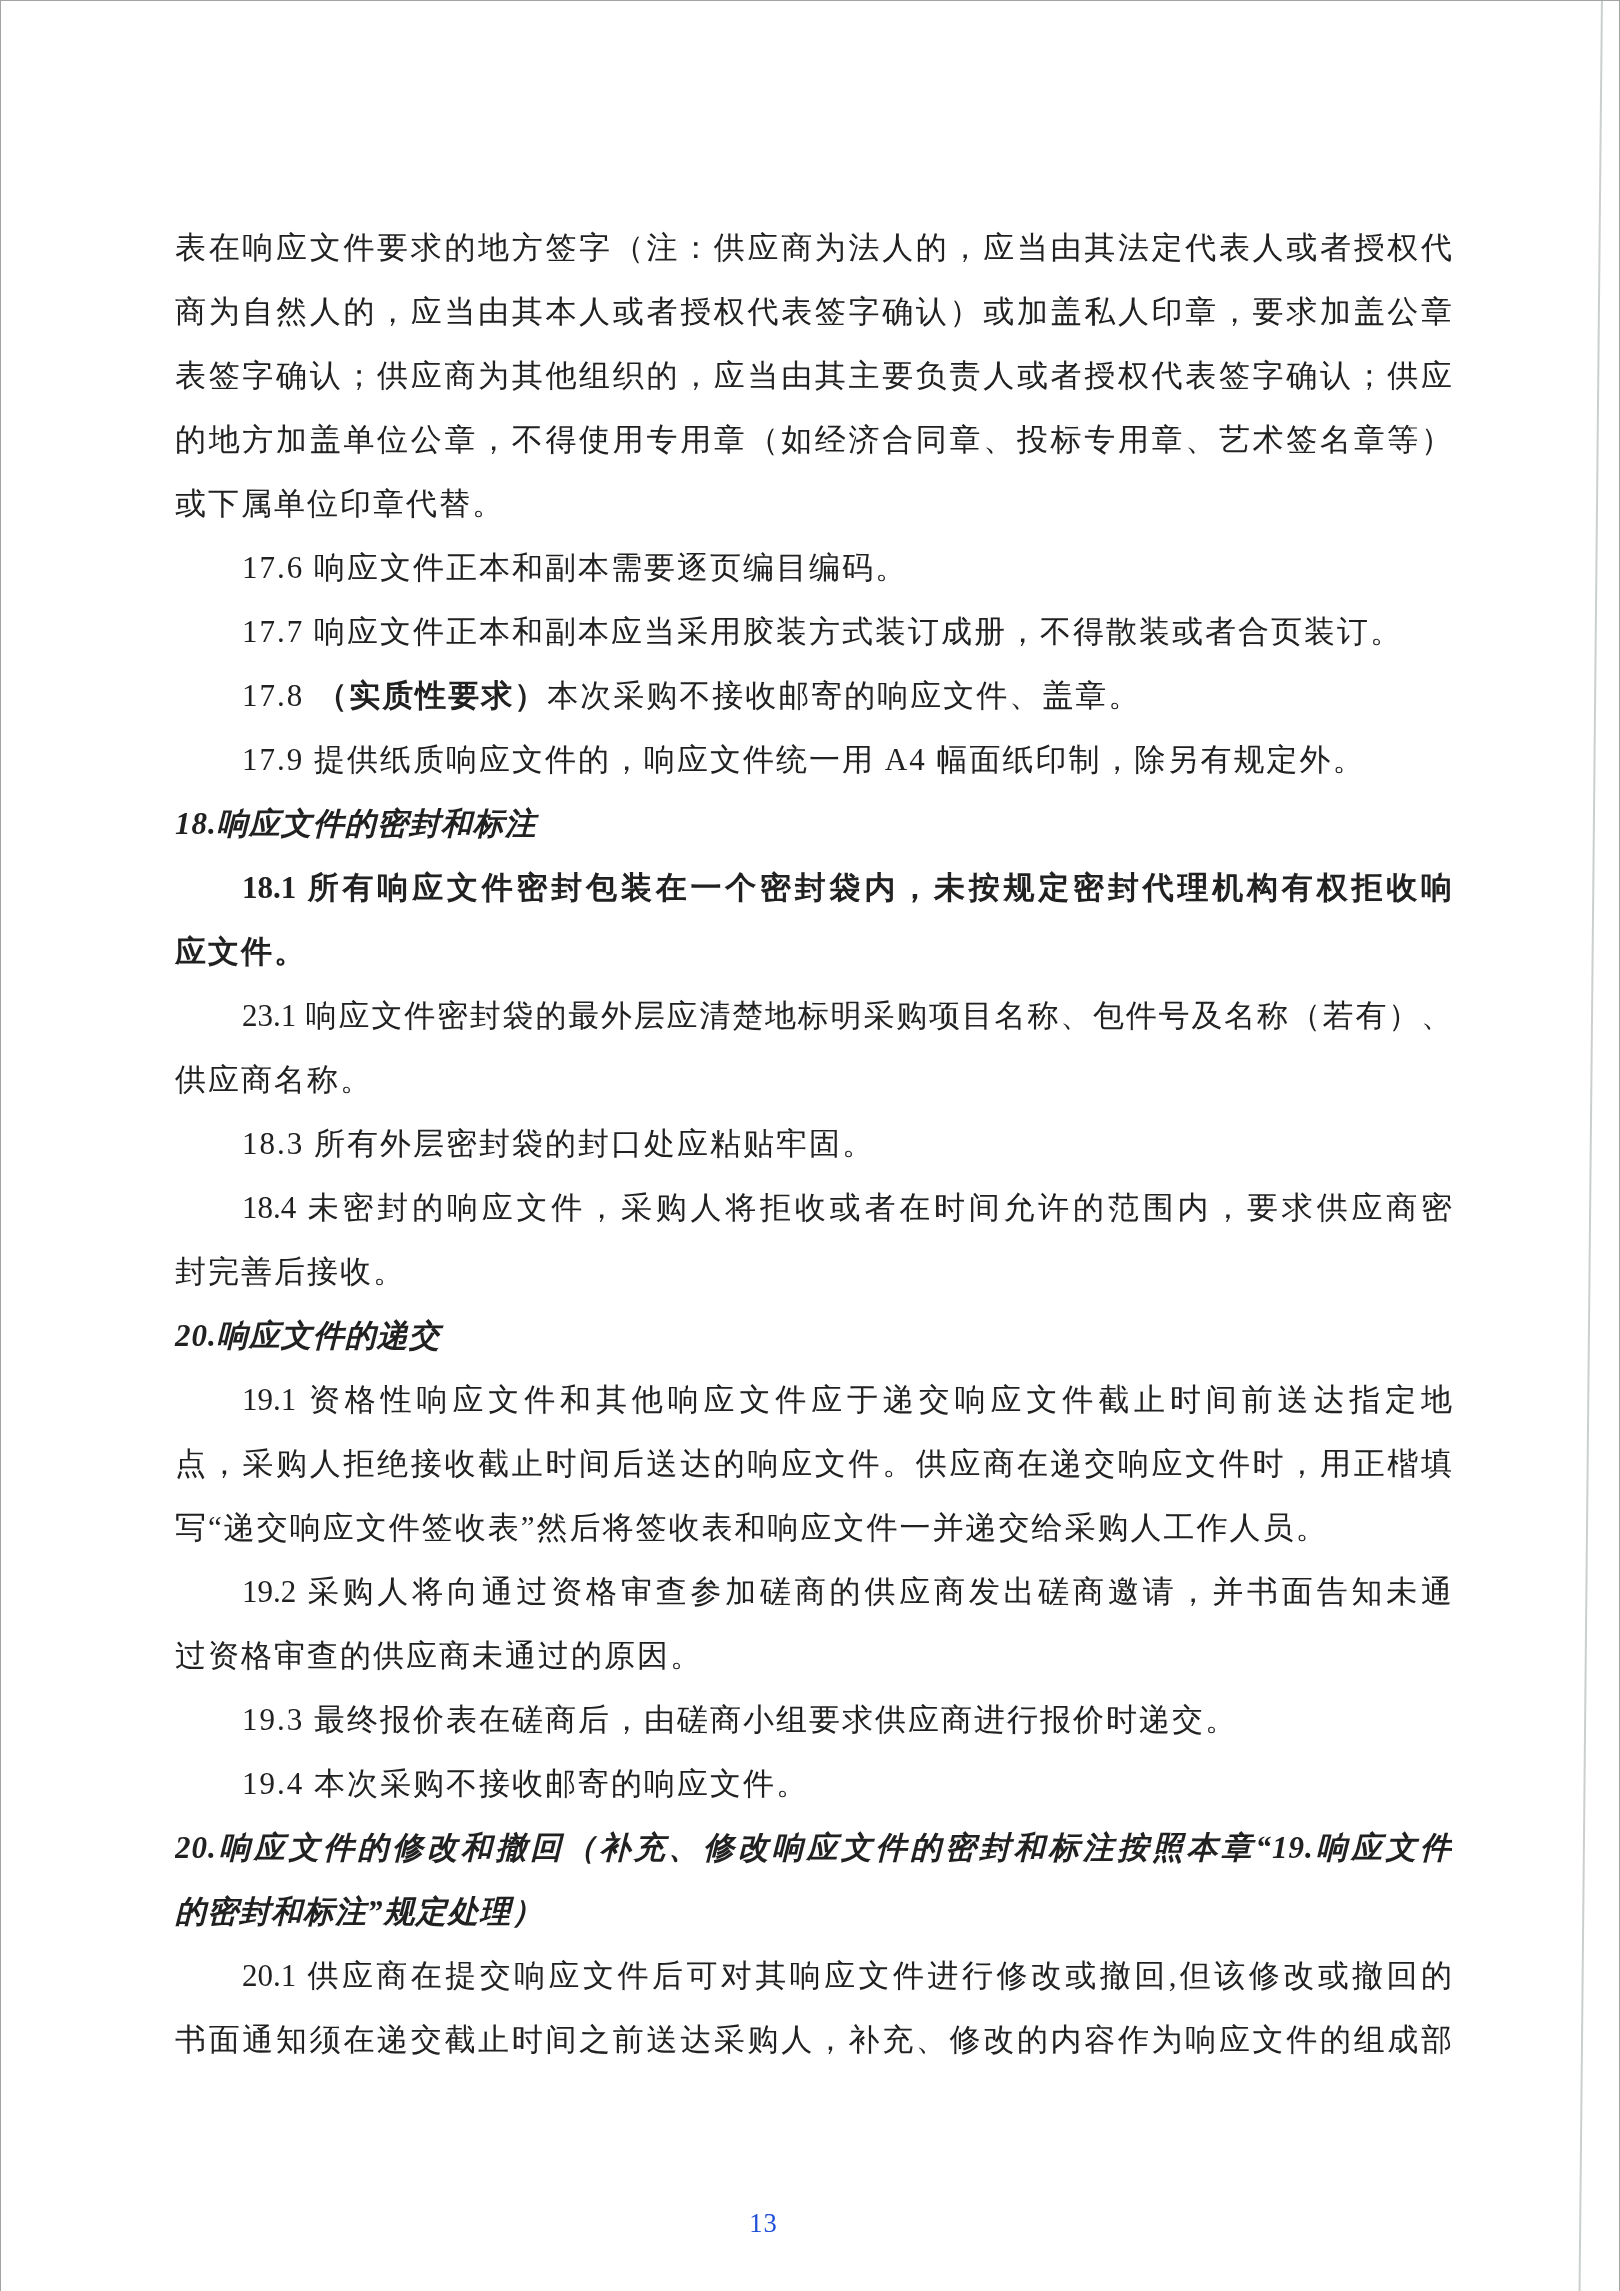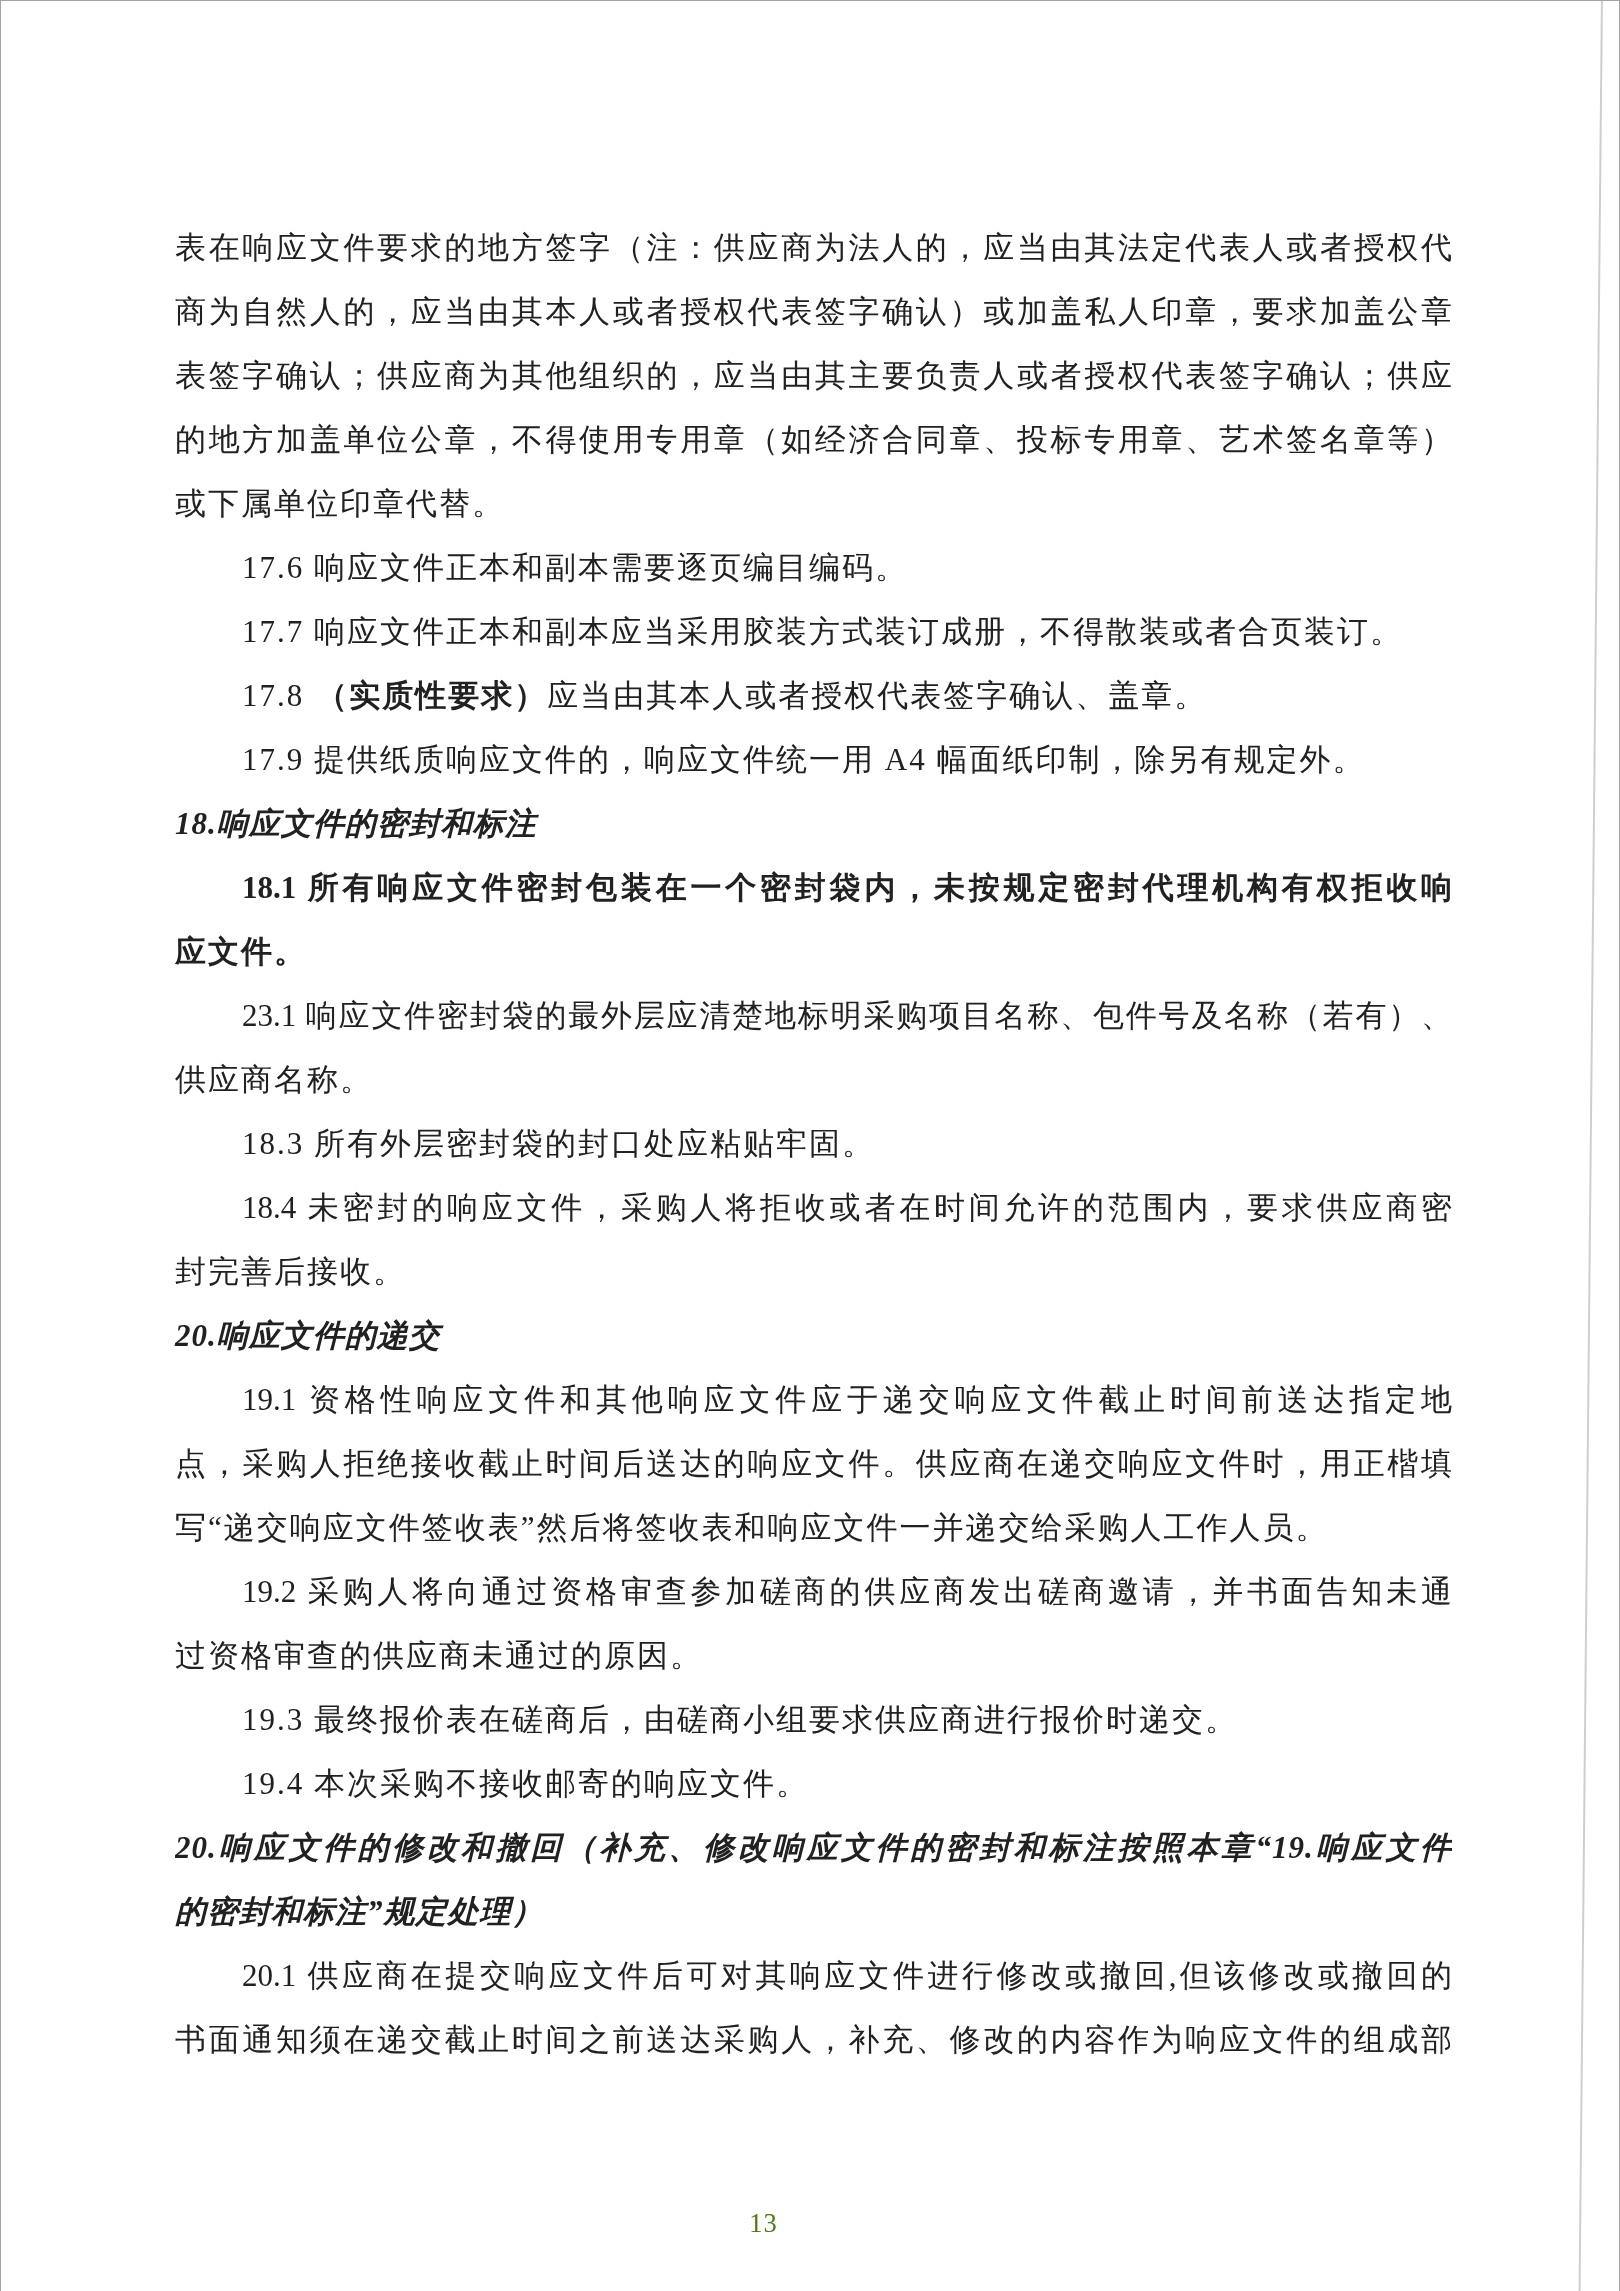--- a/index.html
+++ b/index.html
@@ -36,21 +36,21 @@
   .line.bold { font-weight:bold; }
   .line.heading { font-weight:bold; letter-spacing:1px;font-style:italic; }
   .seg-bold { font-weight:bold;margin-left:12px; }
   .page-number {
     position:absolute;
     top:2203px; left:0;
     width:1525px;
     text-align:center;
     font-size:26.5px;
     line-height:39px;
-    color:#4d7c0f;
+    color:#1d4ed8;
     letter-spacing:1px;
   }
   .scan-line {
     position:absolute;
     top:-5.9px; left:1600px;
     width:2px; height:2305px;
     background:#b9c0bc;
     opacity:0.75;
     transform:rotate(0.56deg);
     transform-origin:top center;
@@ -61,21 +61,21 @@
 
 <div class="page">
   <div class="content">
       <div class="line fill"><span>表在响应文件要求的地方签字（注：供应商为法人的，应当由其法定代表人或者授权代</span></div>
       <div class="line fill"><span>商为自然人的，应当由其本人或者授权代表签字确认）或加盖私人印章，要求加盖公章</span></div>
       <div class="line fill"><span>表签字确认；供应商为其他组织的，应当由其主要负责人或者授权代表签字确认；供应</span></div>
       <div class="line fill"><span>的地方加盖单位公章，不得使用专用章（如经济合同章、投标专用章、艺术签名章等）</span></div>
       <div class="line"><span>或下属单位印章代替。</span></div>
       <div class="line indent"><span>17.6 响应文件正本和副本需要逐页编目编码。</span></div>
       <div class="line indent"><span>17.7 响应文件正本和副本应当采用胶装方式装订成册，不得散装或者合页装订。</span></div>
-      <div class="line indent"><span>17.8</span><span class="seg-bold">（实质性要求）</span><span>应当由其本人或者授权代表签字确认、盖章。</span></div>
+      <div class="line indent"><span>17.8</span><span class="seg-bold">（实质性要求）</span><span>本次采购不接收邮寄的响应文件、盖章。</span></div>
       <div class="line indent"><span>17.9 提供纸质响应文件的，响应文件统一用 A4 幅面纸印制，除另有规定外。</span></div>
       <div class="line heading"><span>18.响应文件的密封和标注</span></div>
       <div class="line bold indent fill"><span>18.1 所有响应文件密封包装在一个密封袋内，未按规定密封代理机构有权拒收响</span></div>
       <div class="line bold"><span>应文件。</span></div>
       <div class="line indent fill"><span>23.1 响应文件密封袋的最外层应清楚地标明采购项目名称、包件号及名称（若有）、</span></div>
       <div class="line"><span>供应商名称。</span></div>
       <div class="line indent"><span>18.3 所有外层密封袋的封口处应粘贴牢固。</span></div>
       <div class="line indent fill"><span>18.4 未密封的响应文件，采购人将拒收或者在时间允许的范围内，要求供应商密</span></div>
       <div class="line"><span>封完善后接收。</span></div>
       <div class="line heading"><span>20.响应文件的递交</span></div>

